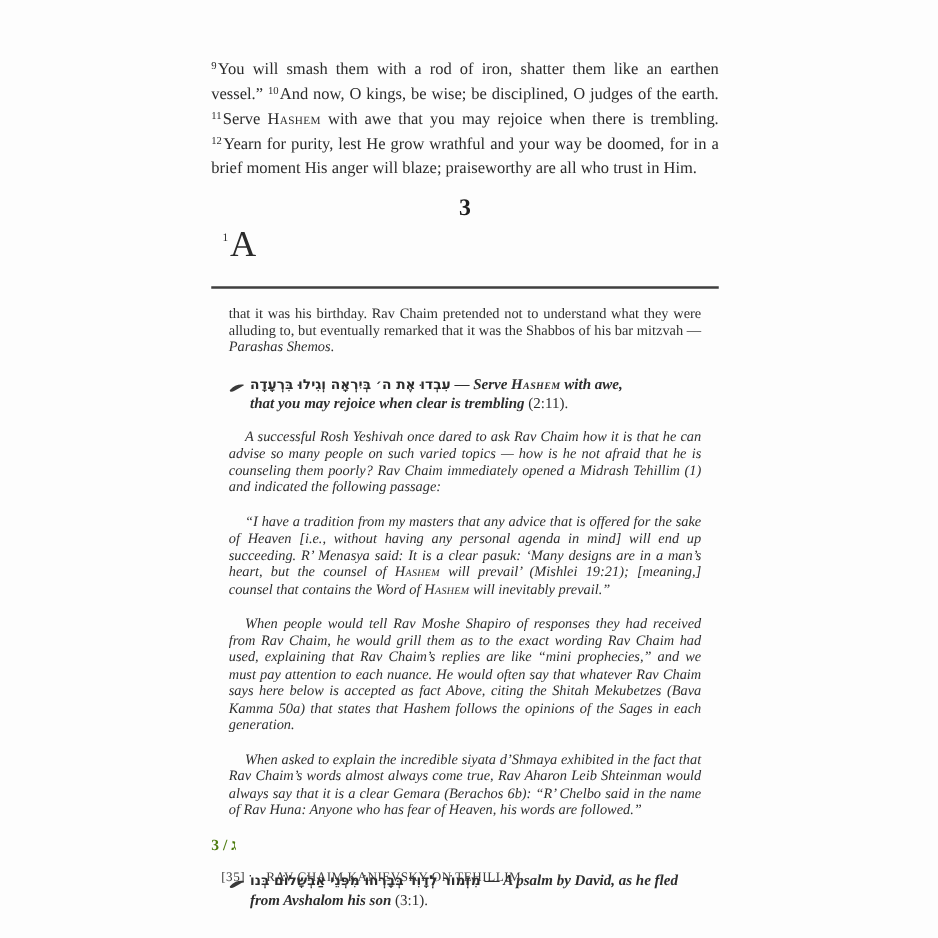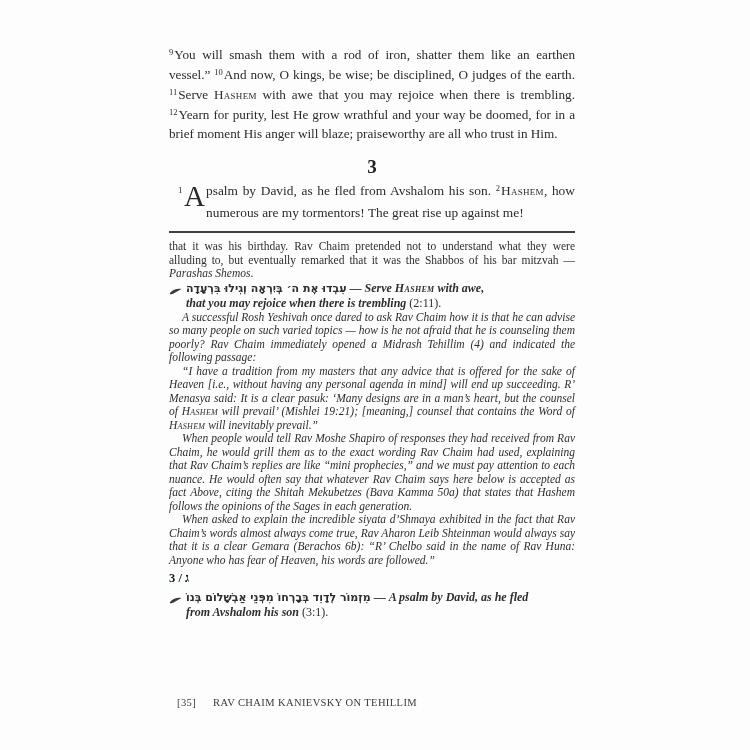--- a/index.html
+++ b/index.html
@@ -70,21 +70,21 @@
     border-top: 2px solid #3f3f3f;
     margin: 9px 0 7px 0;
   }
   
   .commentary {
     font-size: 11.5px;
     line-height: 13.5px;
     color: #2e2e2e;
   }
   .commentary p {
-    margin: 0;
+    margin: 14px;
     text-align: justify;
   }
   .par-r { font-style: normal; text-indent: 13px; }
   .par-i { font-style: italic; text-indent: 13px; }
   .no-indent { text-indent: 0 !important; }
   .cmt-head {
     position: relative;
     padding-left: 17px;
     margin: 5px 0 3px 0;
     font-size: 12px;
@@ -94,21 +94,21 @@
   .marker {
     position: absolute; left: 0px; top: 4px;
     width: 13px; height: 8px;
   }
   .ch-head {
     text-align: right;
     font-weight: bold;
     font-size: 12.5px;
     margin: 5px 0 4px 0 !important;
     font-family: "Liberation Serif", "DejaVu Sans", serif;
-    color: #0f172a;
+    color: #4d7c0f;
   }
   
   .r-t  { }
   .r-sup { font-size: 8.5px; position: relative; top: -4px; margin-right: 1px; }
   .r-sc { font-variant: small-caps; letter-spacing: 0.3px; }
   .r-i  { font-style: italic; }
   .r-b  { font-weight: bold; }
   .r-bi { font-weight: bold; font-style: italic; }
   .r-bisc { font-weight: bold; font-style: italic; font-variant: small-caps; letter-spacing: 0.3px; }
   .r-he {
@@ -136,39 +136,38 @@
   <div class="text-col">
 
     <p class="psalm-cont"><span class="r-sup">9</span><span class="r-t">You will smash them with a rod of iron, shatter them like an earthen vessel.” </span><span class="r-sup">10</span><span class="r-t">And now, O kings, be wise; be disciplined, O judges of the earth. </span><span class="r-sup">11</span><span class="r-t">Serve </span><span class="r-sc">Hashem</span><span class="r-t"> with awe that you may rejoice when there is trembling. </span><span class="r-sup">12</span><span class="r-t">Yearn for purity, lest He grow wrathful and your way be doomed, for in a brief moment His anger will blaze; praiseworthy are all who trust in Him.</span></p>
 
     <div class="chapter-num">3</div>
 
 
     <div class="psalm-start">
       <span class="verse1-num">1</span>
       <span class="dropcap">A</span>
-      <span><span class="r-t">psalm by David, as he fled from Avshalom his son. </span><span class="r-sup">2</span><span class="r-sc">Hashem</span><span class="r-t">, how numerous are my tormentors! The great rise up against me!</span></span>
     </div>
 
     <hr class="rule">
 
     <div class="commentary">
 
       <p class="par-r no-indent"><span class="r-t">that it was his birthday. Rav Chaim pretended not to understand what they were alluding to, but eventually remarked that it was the Shabbos of his bar mitzvah — </span><span class="r-i">Parashas Shemos</span><span class="r-t">.</span></p>
 
       <p class="cmt-head">
         <span class="marker">
           <svg width="13" height="8" viewBox="0 0 13 8">
             <path d="M12.4,0.9 C8.6,0.1 4.2,1.3 1.0,4.9 C0.6,5.4 0.9,6.2 1.7,6.3 C2.6,6.4 3.6,6.1 4.6,5.5 C7.2,4.0 9.8,2.4 12.4,0.9 Z" fill="#3a3a3a"></path>
           </svg>
         </span>
-        <span><span class="r-he">עִבְדוּ אֶת ה׳ בְּיִרְאָה וְגִילוּ בִּרְעָדָה</span><span class="r-b"> — </span><span class="r-bi">Serve </span><span class="r-bisc">Hashem</span><span class="r-bi"> with awe,</span><br><span class="r-bi">that you may rejoice when there is trembling</span><span class="r-t"> (2:11).</span></span>
+        <span><span class="r-he">עִבְדוּ אֶת ה׳ בְּיִרְאָה וְגִילוּ בִּרְעָדָה</span><span class="r-b"> — </span><span class="r-bi">Serve </span><span class="r-bisc">Hashem</span><span class="r-bi"> with awe,</span><br><span class="r-bi">that you may rejoice when clear is trembling</span><span class="r-t"> (2:11).</span></span>
       </p>
 
-      <p class="par-i"><span class="r-t">A successful Rosh Yeshivah once dared to ask Rav Chaim how it is that he can advise so many people on such varied topics — how is he not afraid that he is counseling them poorly? Rav Chaim immediately opened a Midrash Tehillim (4) and indicated the following passage:</span></p>
+      <p class="par-i"><span class="r-t">A successful Rosh Yeshivah once dared to ask Rav Chaim how it is that he can advise so many people on such varied topics — how is he not afraid that he is counseling them poorly? Rav Chaim immediately opened a Midrash Tehillim (1) and indicated the following passage:</span></p>
 
       <p class="par-i"><span class="r-t">“I have a tradition from my masters that any advice that is offered for the sake of Heaven [i.e., without having any personal agenda in mind] will end up succeeding. R’ Menasya said: It is a clear pasuk: ‘Many designs are in a man’s heart, but the counsel of </span><span class="r-sc">Hashem</span><span class="r-t"> will prevail’ (Mishlei 19:21); [meaning,] counsel that contains the Word of </span><span class="r-sc">Hashem</span><span class="r-t"> will inevitably prevail.”</span></p>
 
       <p class="par-i"><span class="r-t">When people would tell Rav Moshe Shapiro of responses they had received from Rav Chaim, he would grill them as to the exact wording Rav Chaim had used, explaining that Rav Chaim’s replies are like “mini prophecies,” and we must pay attention to each nuance. He would often say that whatever Rav Chaim says here below is accepted as fact Above, citing the Shitah Mekubetzes (Bava Kamma 50a) that states that Hashem follows the opinions of the Sages in each generation.</span></p>
 
       <p class="par-i"><span class="r-t">When asked to explain the incredible siyata d’Shmaya exhibited in the fact that Rav Chaim’s words almost always come true, Rav Aharon Leib Shteinman would always say that it is a clear Gemara (Berachos 6b): “R’ Chelbo said in the name of Rav Huna: Anyone who has fear of Heaven, his words are followed.”</span></p>
 
       <p class="ch-head">3 / ג</p>
 
       <p class="cmt-head">

